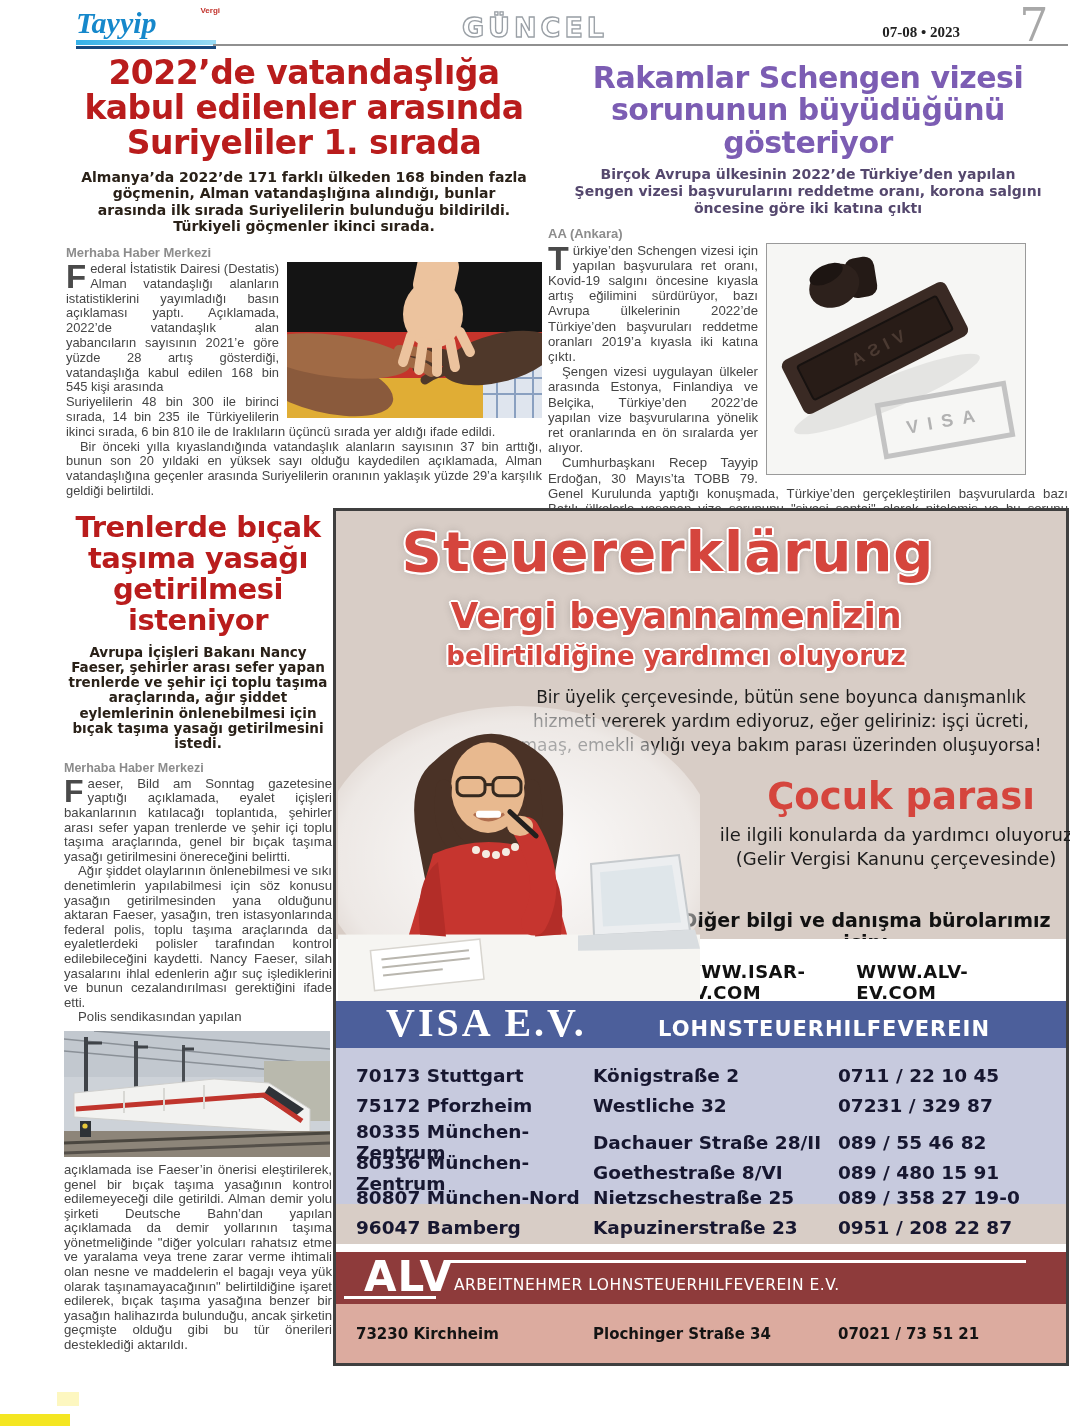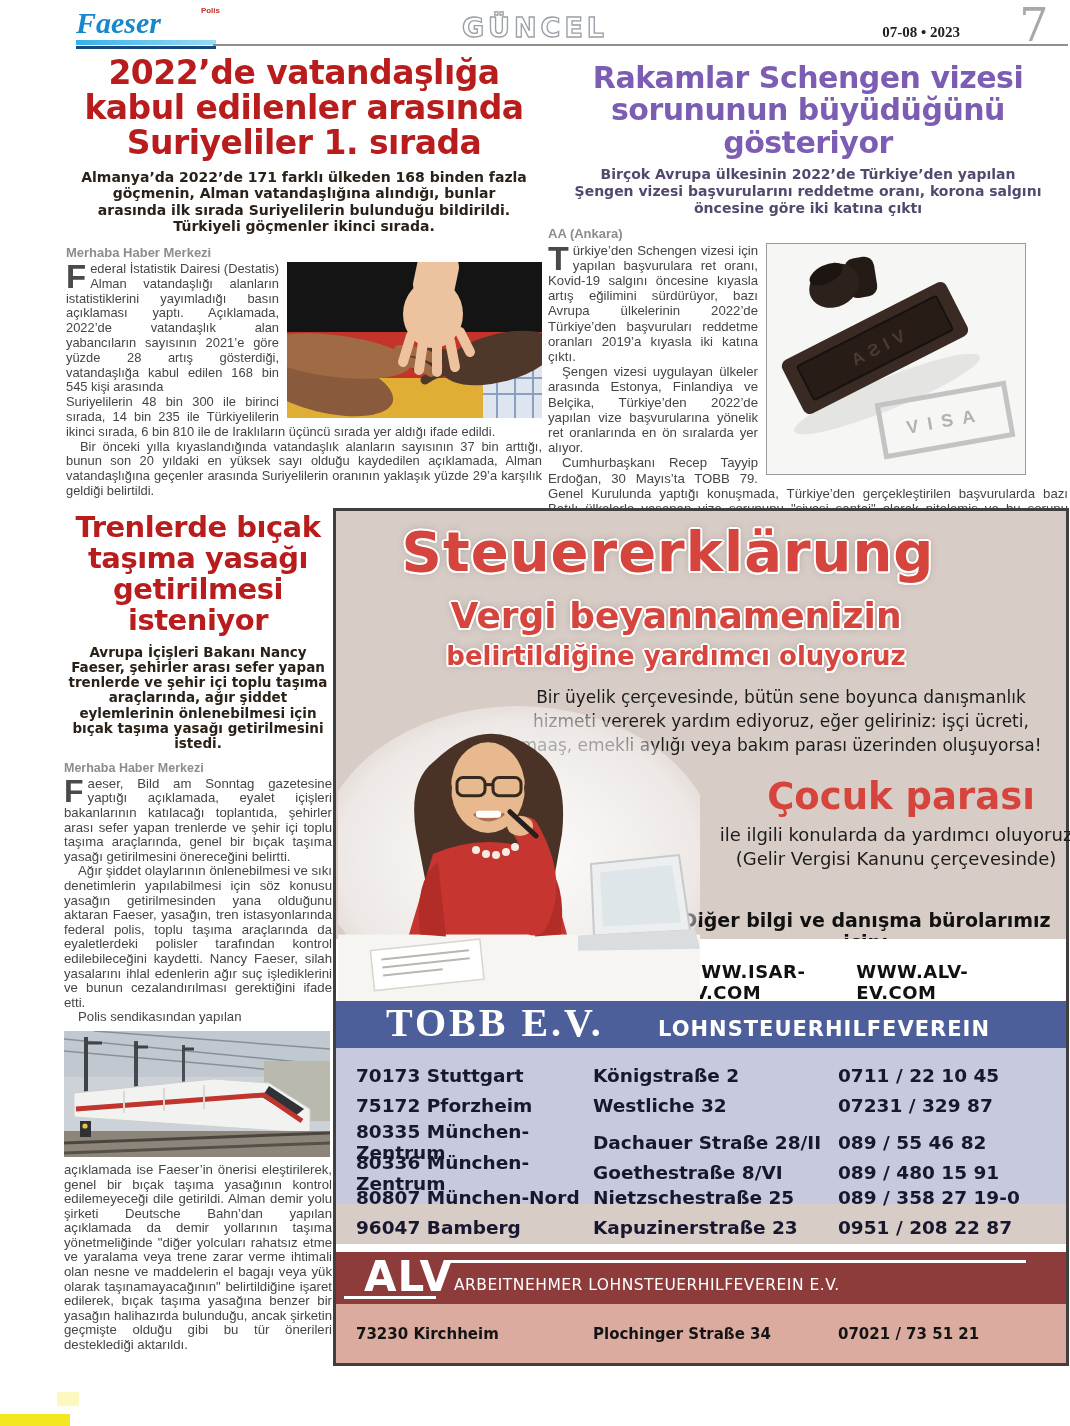--- a/index.html
+++ b/index.html
@@ -105,22 +105,22 @@
   #alv-row .addr-row{height:59px;font-size:15px;color:#141414;}
   #ad-photo{left:2px;top:180px;width:362px;height:310px;}
 
   #corner-yellow{left:0;top:1414px;width:70px;height:12px;background:#f4e621;}
   #corner-yellow2{left:57px;top:1392px;width:22px;height:14px;background:#fdf7c0;}
 </style>
 </head>
 <body>
 
 <div class="abs" id="logo">
-  <span class="logoword">Faeser</span>
-  <span class="hallo">Polis</span>
+  <span class="logoword">Tayyip</span>
+  <span class="hallo">Vergi</span>
   <div class="bar1"></div>
   <div class="bar2"></div>
 </div>
 <div class="abs" id="guncel">GÜNCEL</div>
 <div class="abs" id="issue-date">07-08 • 2023</div>
 <div class="abs" id="page-number">7</div>
 <div class="abs" id="header-rule"></div>
 
 <div class="abs" id="article1">
   <div class="headline">2022’de vatandaşlığa kabul edilenler arasında Suriyeliler 1. sırada</div>
@@ -269,21 +269,21 @@
     <path d="M253 172 L341 163 L352 238 L256 243 Z" fill="#eceef0" stroke="#c6cacd" stroke-width="2"></path>
     <path d="M262 180 L334 173 L343 230 L265 234 Z" fill="#dfe6ea"></path>
     <path d="M240 243 L357 237 L362 256 L240 258 Z" fill="#d9dde0"></path>
     <g transform="rotate(-6 90 270)">
       <rect x="34" y="252" width="110" height="40" fill="#ffffff" stroke="#d8d5cf" stroke-width="1.5"></rect>
       <path d="M44 262 h88 M44 270 h88 M44 278 h60" stroke="#b9b6ae" stroke-width="2"></path>
     </g>
   </svg>
 
   <div class="abs" id="isar-band">
-    <div class="abs" id="isar-name">TOBB E.V.</div>
+    <div class="abs" id="isar-name">VISA E.V.</div>
     <div class="abs" id="isar-sub">LOHNSTEUERHILFEVEREIN</div>
   </div>
 
   <div class="abs" id="isar-table">
     <div class="addr-row">
       <span>70173 Stuttgart</span>
       <span>Königstraße 2</span>
       <span>0711 / 22 10 45</span>
     </div>
     <div class="addr-row">

